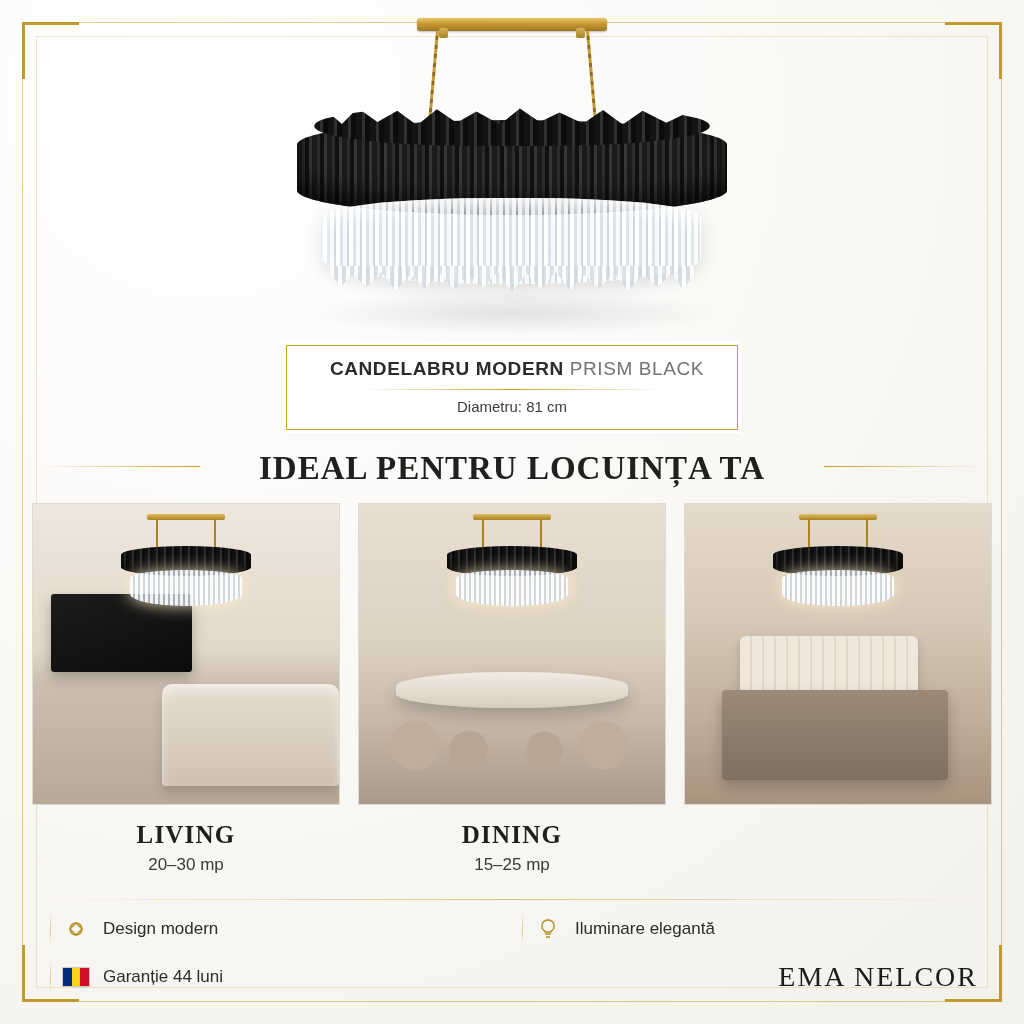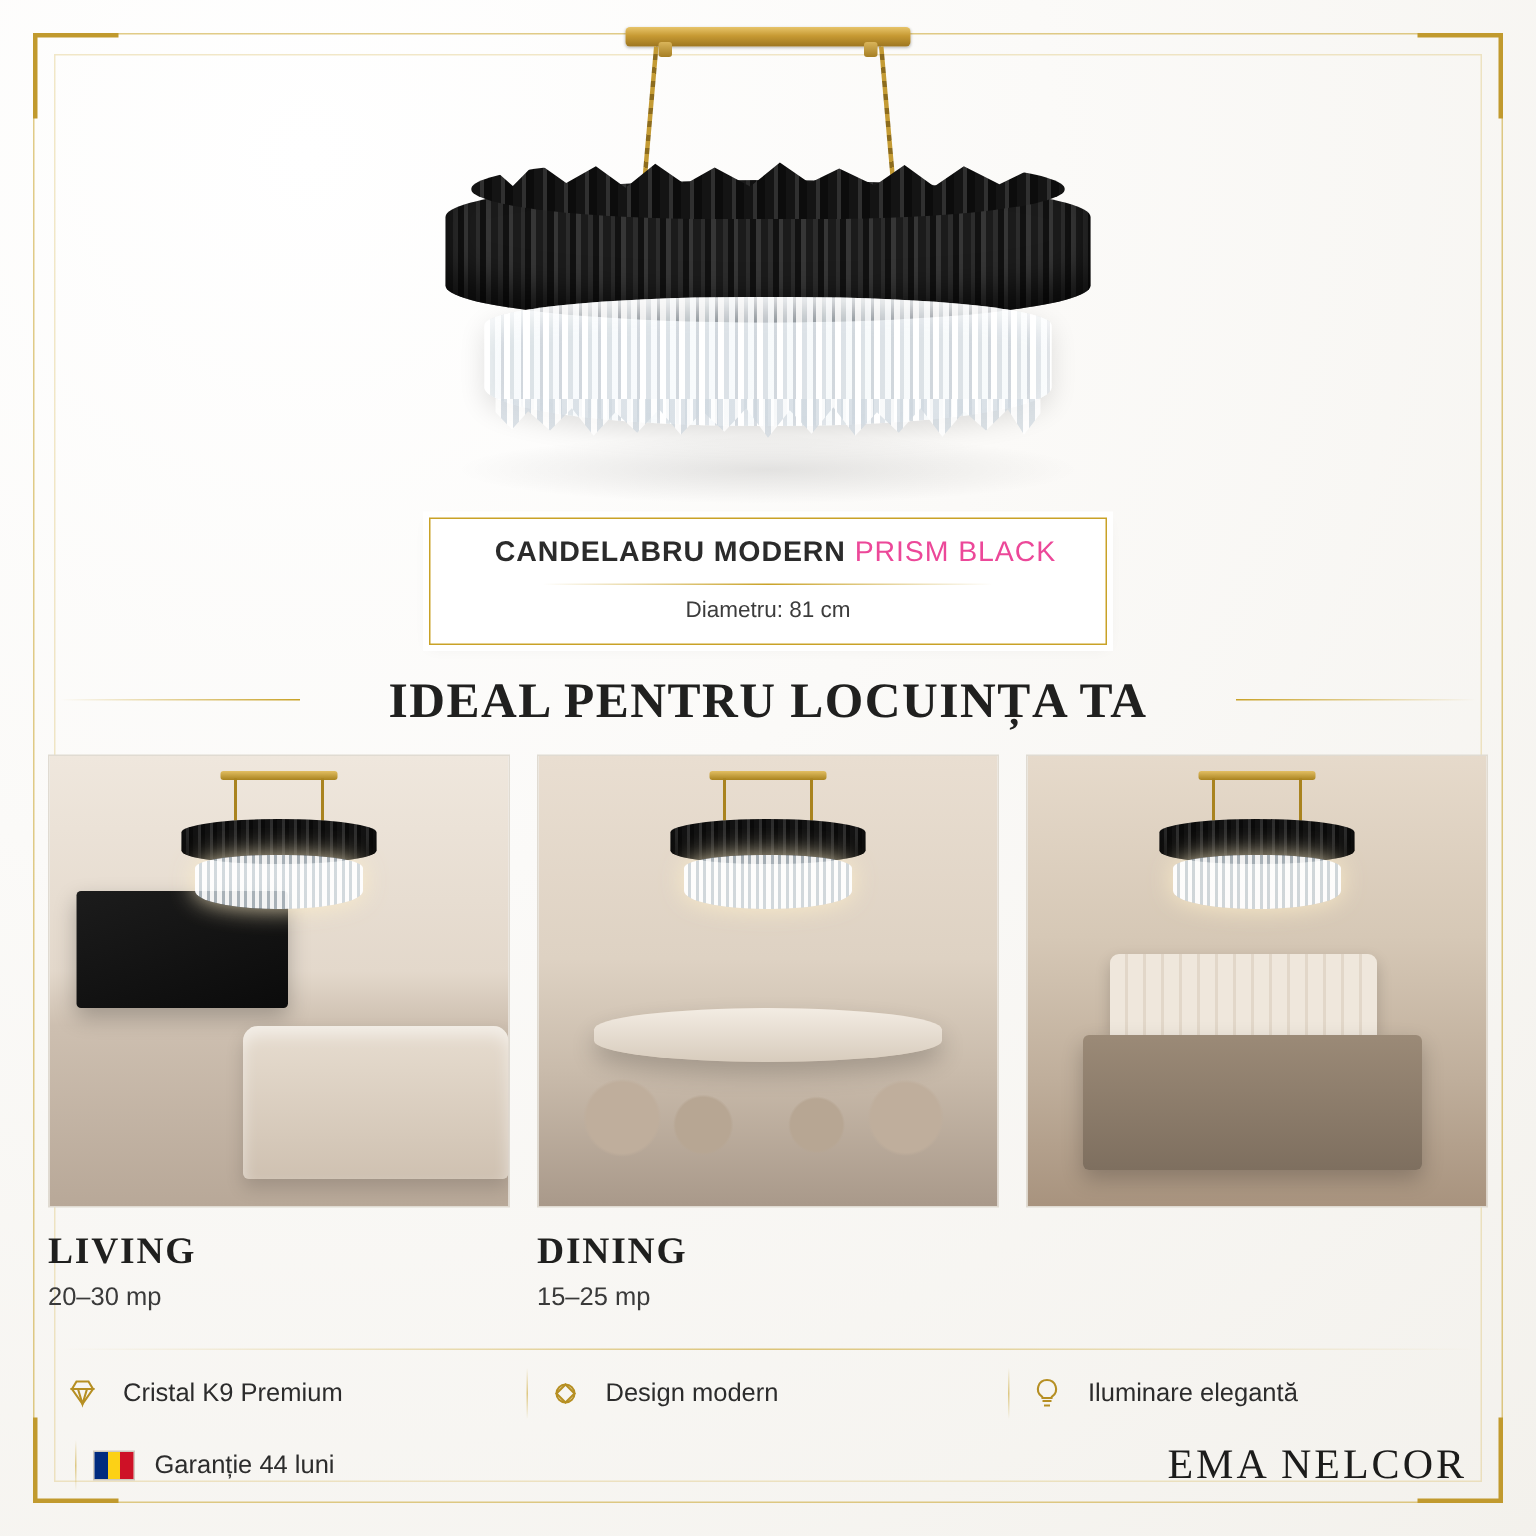--- a/index.html
+++ b/index.html
@@ -163,21 +163,21 @@
     background: #ffffff;
     border: 1px solid #c9a227;
     box-shadow: 0 0 0 4px #fff, 0 2px 10px rgba(0,0,0,.06);
   }
   .plate-title {
     font-size: 19px;
     letter-spacing: .6px;
     color: #2b2b2b;
   }
   .plate-title b { font-weight: bold; margin-left: 10px; }
-  .plate-title span { font-weight: normal; color: #ec4899; }
+  .plate-title span { font-weight: normal; color: #737373; }
   .plate-sep {
     width: 300px;
     height: 1px;
     margin: 9px auto 8px;
     background: linear-gradient(90deg, rgba(201,162,39,0) 0%, #c9a227 50%, rgba(201,162,39,0) 100%);
   }
   .plate-sub {
     font-size: 15px;
     color: #3c3c3c;
   }
@@ -212,21 +212,21 @@
   .rooms {
     position: absolute;
     left: 32px;
     right: 32px;
     top: 503px;
     display: flex;
     gap: 18px;
   }
   .room {
     flex: 1;
-    text-align: left;
+    text-align: center;
   }
   .room-photo {
     position: relative;
     height: 300px;
     border: 1px solid #e0dbd2;
     overflow: hidden;
   }
   .room-photo .mini-chand {
     position: absolute;
     left: 50%;
@@ -483,30 +483,20 @@
         </div>
       </div>
     </div>
 
   </div>
 
   <div class="features">
     <div class="feat-divider"></div>
 
     <div class="feat-row">
-      <div class="feat">
-        <span class="ico">
-          <svg width="24" height="24" viewBox="0 0 24 24" fill="none" stroke="#b68f23" stroke-width="1.4">
-            <path d="M5 9h14l-7 10L5 9z"></path>
-              <path d="M8 4h8l3 5H5l3-5z"></path>
-              <path d="M9 9l3 10 3-10"></path>
-          </svg>
-        </span>
-        <span>Cristal K9 Premium</span>
-      </div>
       <span class="vline"></span>
       <div class="feat">
         <span class="ico">
           <svg width="24" height="24" viewBox="0 0 24 24" fill="none" stroke="#b68f23" stroke-width="1.4">
             <circle cx="12" cy="12" r="6"></circle>
               <path d="M12 6l6 6-6 6-6-6 6-6z"></path>
           </svg>
         </span>
         <span>Design modern</span>
       </div>

